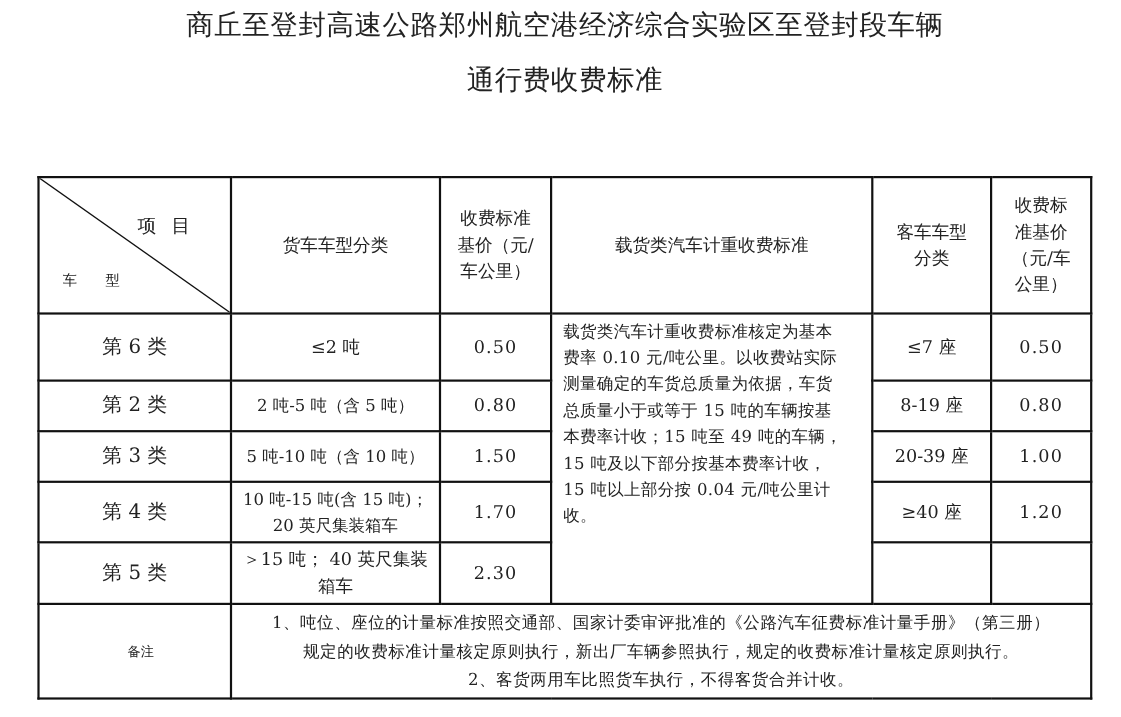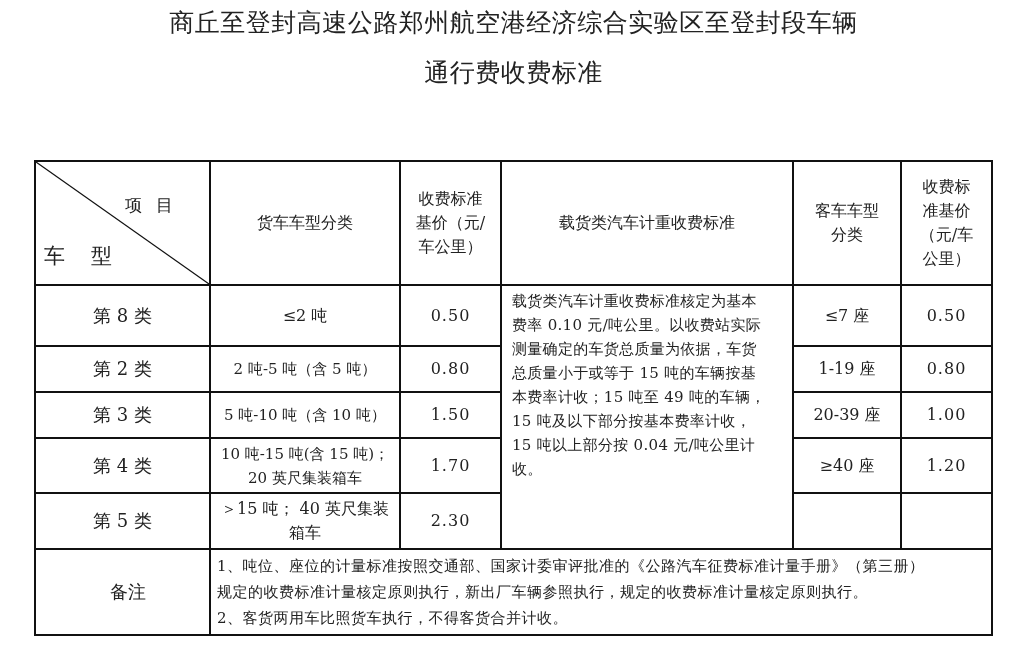--- a/index.html
+++ b/index.html
@@ -7,32 +7,32 @@
        font-family:"DejaVu Serif","Liberation Serif",serif;color:#222;}
   .title{position:absolute;left:4px;width:1019px;text-align:center;
          font-size:25px;letter-spacing:0.5px;color:#222;}
   .t1{top:6px;}
   .t2{top:56px;}
   table{position:absolute;left:34px;top:160px;border-collapse:collapse;
         table-layout:fixed;width:957px;}
   td{border:2px solid #111;text-align:center;vertical-align:middle;
      font-size:16px;line-height:24px;padding:0;}
   .hdr td{height:122px;}
-  .diag{position:relative;padding:0;font-family:Liberation Serif, serif;}
+  .diag{position:relative;padding:0;}
   .diag svg{position:absolute;left:0;top:0;width:100%;height:100%;}
   .diag .top-lbl{position:absolute;right:22px;top:32px;font-size:17px;letter-spacing:14px;}
-  .diag .bot-lbl{position:absolute;left:8px;bottom:16px;font-size:21px;letter-spacing:26px;}
+  .diag .bot-lbl{position:absolute;left:21px;bottom:16px;font-size:13px;letter-spacing:26px;}
   .r1 td{height:59px;} .r2 td{height:44px;} .r3 td{height:44px;margin-top:38px;}
   .r4 td{height:53px;} .r5 td{height:54px;} .note td{height:80px;}
   .cls{font-size:18px;}
   .num{letter-spacing:1px;}
   .weight{text-align:left;vertical-align:top;padding:3px 22px 0 10px;
           font-size:15px;line-height:24px;letter-spacing:0.3px;}
-  .remark-text{text-align:left;padding:2px 6px;font-size:15px;line-height:26px;letter-spacing:0.5px;}
-  .remark-label{font-size:18px;padding-left:11px;}
+  .remark-text{text-align:center;padding:2px 6px;font-size:15px;line-height:26px;letter-spacing:0.5px;}
+  .remark-label{font-size:12px;padding-left:11px;}
   .small{font-size:15px;}
 </style>
 </head>
 <body>
 
 <div class="title t1">商丘至登封高速公路郑州航空港经济综合实验区至登封段车辆</div>
 <div class="title t2">通行费收费标准</div>
 
 <table>
   <colgroup>
@@ -65,32 +65,32 @@
     </td>
     <td>
       <div>收费标</div>
       <div>准基价</div>
       <div>（元/车</div>
       <div>公里）</div>
     </td>
   </tr>
 
   <tr class="r1">
-    <td class="cls">第 8 类</td>
+    <td class="cls">第 6 类</td>
     <td>≤2 吨</td>
     <td class="num">0.50</td>
     <td class="weight" rowspan="5">载货类汽车计重收费标准核定为基本费率 0.10 元/吨公里。以收费站实际测量确定的车货总质量为依据，车货总质量小于或等于 15 吨的车辆按基本费率计收；15 吨至 49 吨的车辆，15 吨及以下部分按基本费率计收，15 吨以上部分按 0.04 元/吨公里计收。</td>
     <td>≤7 座</td>
     <td class="num">0.50</td>
   </tr>
   <tr class="r2">
     <td class="cls">第 2 类</td>
     <td class="small">2 吨-5 吨（含 5 吨）</td>
     <td class="num">0.80</td>
-    <td>1-19 座</td>
+    <td>8-19 座</td>
     <td class="num">0.80</td>
   </tr>
   <tr class="r3">
     <td class="cls">第 3 类</td>
     <td class="small">5 吨-10 吨（含 10 吨）</td>
     <td class="num">1.50</td>
     <td>20-39 座</td>
     <td class="num">1.00</td>
   </tr>
   <tr class="r4">

